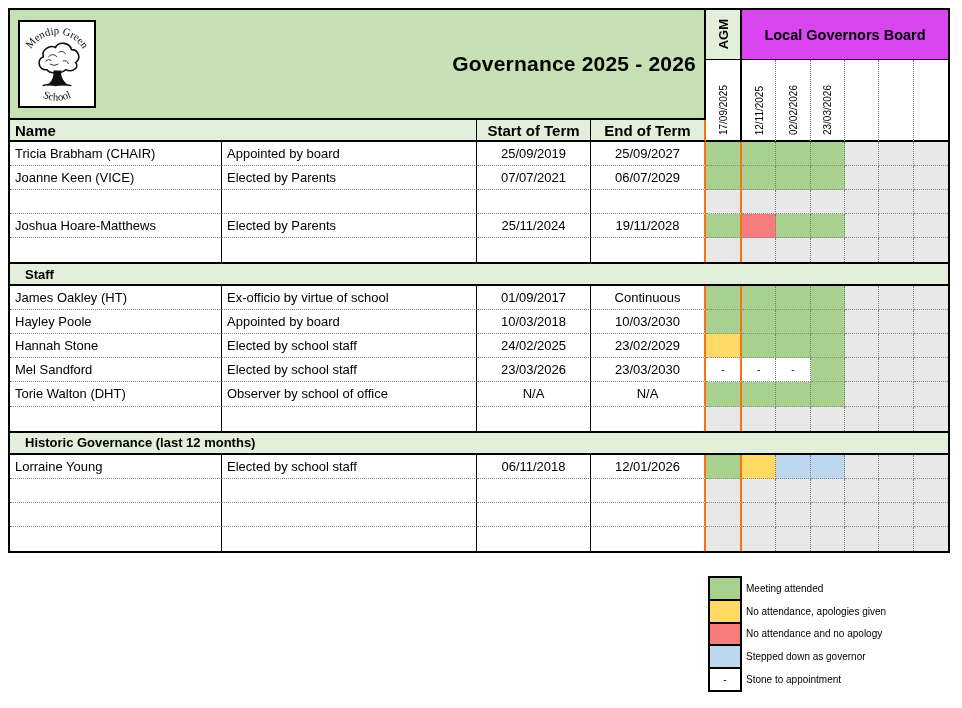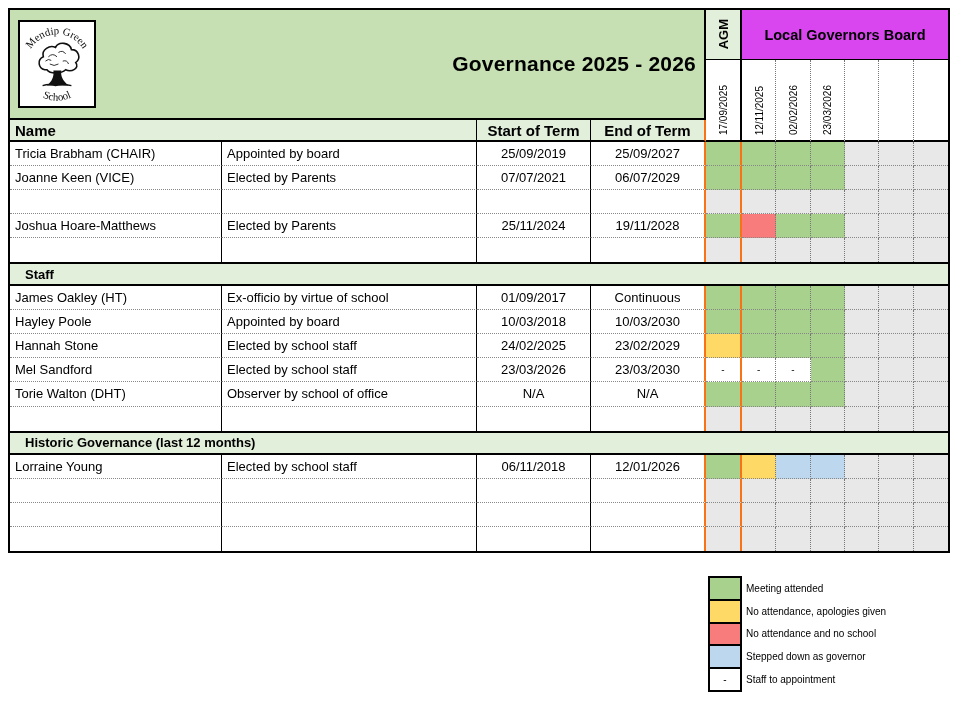--- a/index.html
+++ b/index.html
@@ -342,24 +342,24 @@
     <div class="lrow">
       <div class="lswatch" data-status="g"></div>
       <div class="llabel">Meeting attended</div>
     </div>
     <div class="lrow">
       <div class="lswatch" data-status="y"></div>
       <div class="llabel">No attendance, apologies given</div>
     </div>
     <div class="lrow">
       <div class="lswatch" data-status="r"></div>
-      <div class="llabel">No attendance and no school</div>
+      <div class="llabel">No attendance and no apology</div>
     </div>
     <div class="lrow">
       <div class="lswatch" data-status="b"></div>
       <div class="llabel">Stepped down as governor</div>
     </div>
     <div class="lrow">
       <div class="lswatch" data-status="d">-</div>
-      <div class="llabel">Staff to appointment</div>
+      <div class="llabel">Stone to appointment</div>
     </div>
   </div>
 </div>
 
 </body></html>

